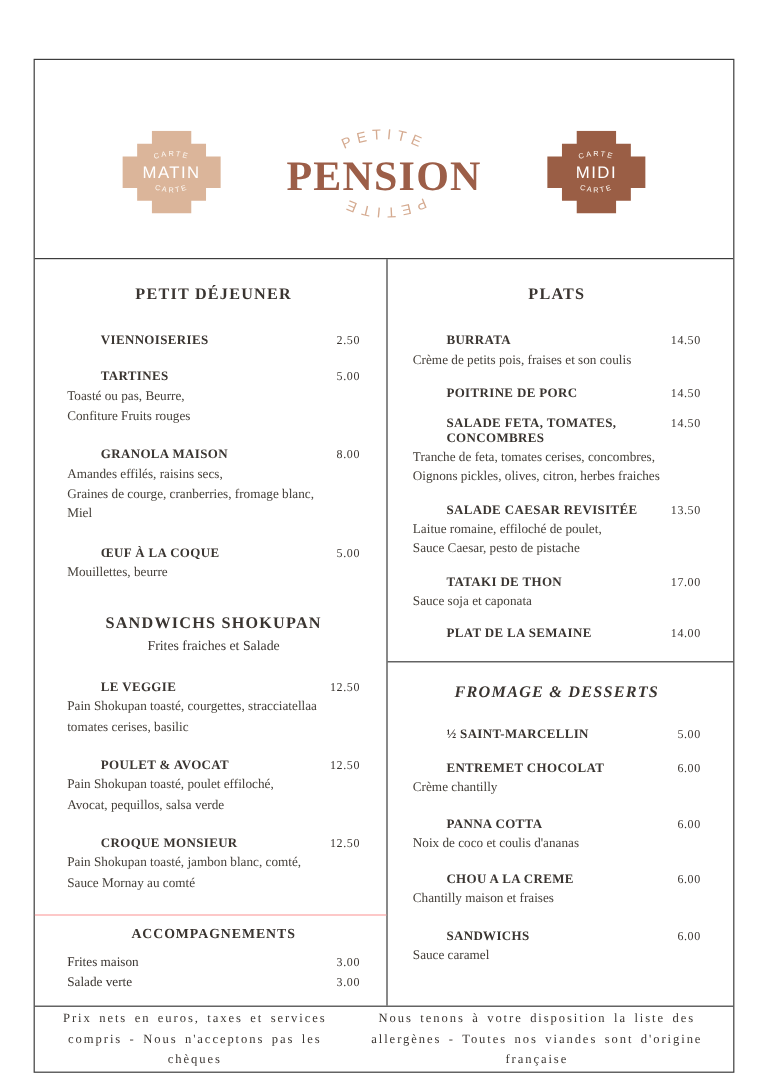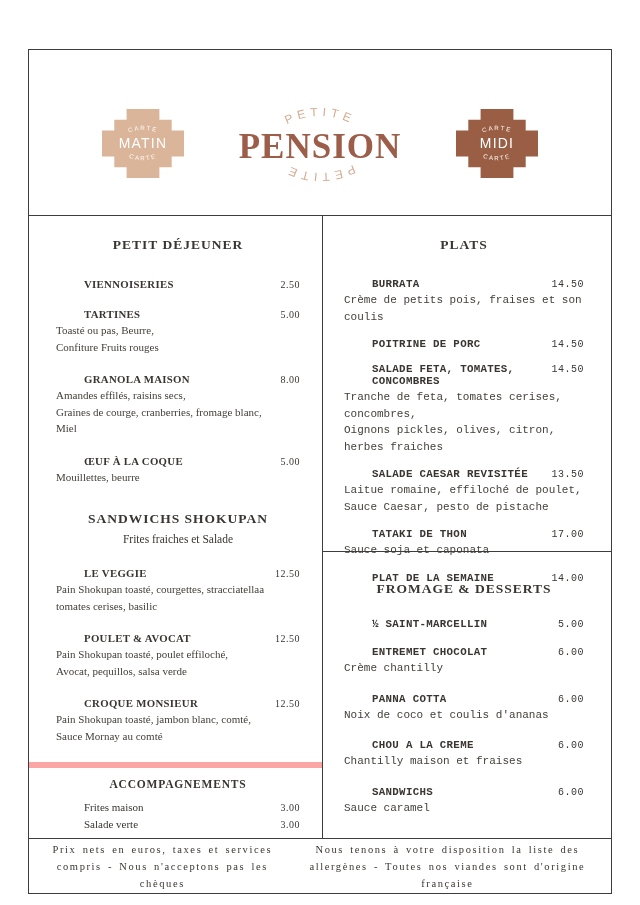--- a/index.html
+++ b/index.html
@@ -31,38 +31,38 @@
   .col-right{flex:1;}
   .col-pad-l{padding:0 22px 0 27px;}
   .col-pad-r{padding:0 27px 0 21px;}
   .col-title{
     text-align:center;font-weight:bold;font-size:13.5px;letter-spacing:1px;
     margin-top:21px;margin-bottom:25px;
   }
   .col-title.tight{margin-bottom:6px;}
   .section-subtitle{text-align:center;font-size:11.5px;margin-bottom:22px;}
   .item{margin-bottom:18px;}
-  .col-right .item{margin-bottom:13px;font-family:Liberation Mono, monospace;}
+  .col-right .item{margin-bottom:13px;}
   .item-head{display:flex;justify-content:space-between;align-items:baseline;gap:6px;margin-left:28px;}
   .item-name{font-weight:bold;font-size:10.8px;letter-spacing:0.3px;}
   .item-price{font-size:10px;letter-spacing:0.5px;flex:none;}
   .item-desc{font-size:11px;line-height:16.5px;color:#45403a;white-space:pre-line;margin-top:2px;}
   .item-desc:empty{display:none;}
   
   .plats-block{height:335px;box-sizing:border-box;}
   .desserts-block{flex:1;border-top:1px solid #3d3d3d;box-sizing:border-box;}
-  .desserts-block .col-title{margin-top:29px;margin-bottom:21px;}
+  .desserts-block .col-title{margin-top:17px;margin-bottom:21px;font-style:italic;}
   .desserts-block .item{margin-bottom:16px;}
   
   .accomp-block{
-    margin-top:auto;border-top:6px solid #fca5a5;height:79px;box-sizing:border-box;
+    margin-top:auto;border-top:1px solid #fca5a5;height:79px;box-sizing:border-box;
     padding:10px 22px 0 27px;
   }
   .accomp-title{text-align:center;font-weight:bold;font-size:11.5px;letter-spacing:0.8px;margin-bottom:9px;}
-  .accomp-row{display:flex;justify-content:space-between;font-size:11px;line-height:17px;margin-left:28px;}
+  .accomp-row{display:flex;justify-content:space-between;font-size:11px;line-height:17px;}
   .accomp-row .a-price{font-size:10px;letter-spacing:0.5px;}
   
   .footer{
     flex:1;border-top:1px solid #3d3d3d;
     display:flex;flex-direction:row;justify-content:center;align-items:center;
     font-size:10.5px;letter-spacing:1.6px;word-spacing:2px;line-height:17px;
     text-align:center;padding:0 6px;box-sizing:border-box;color:#3a3531;
   }
 </style>
 </head>

